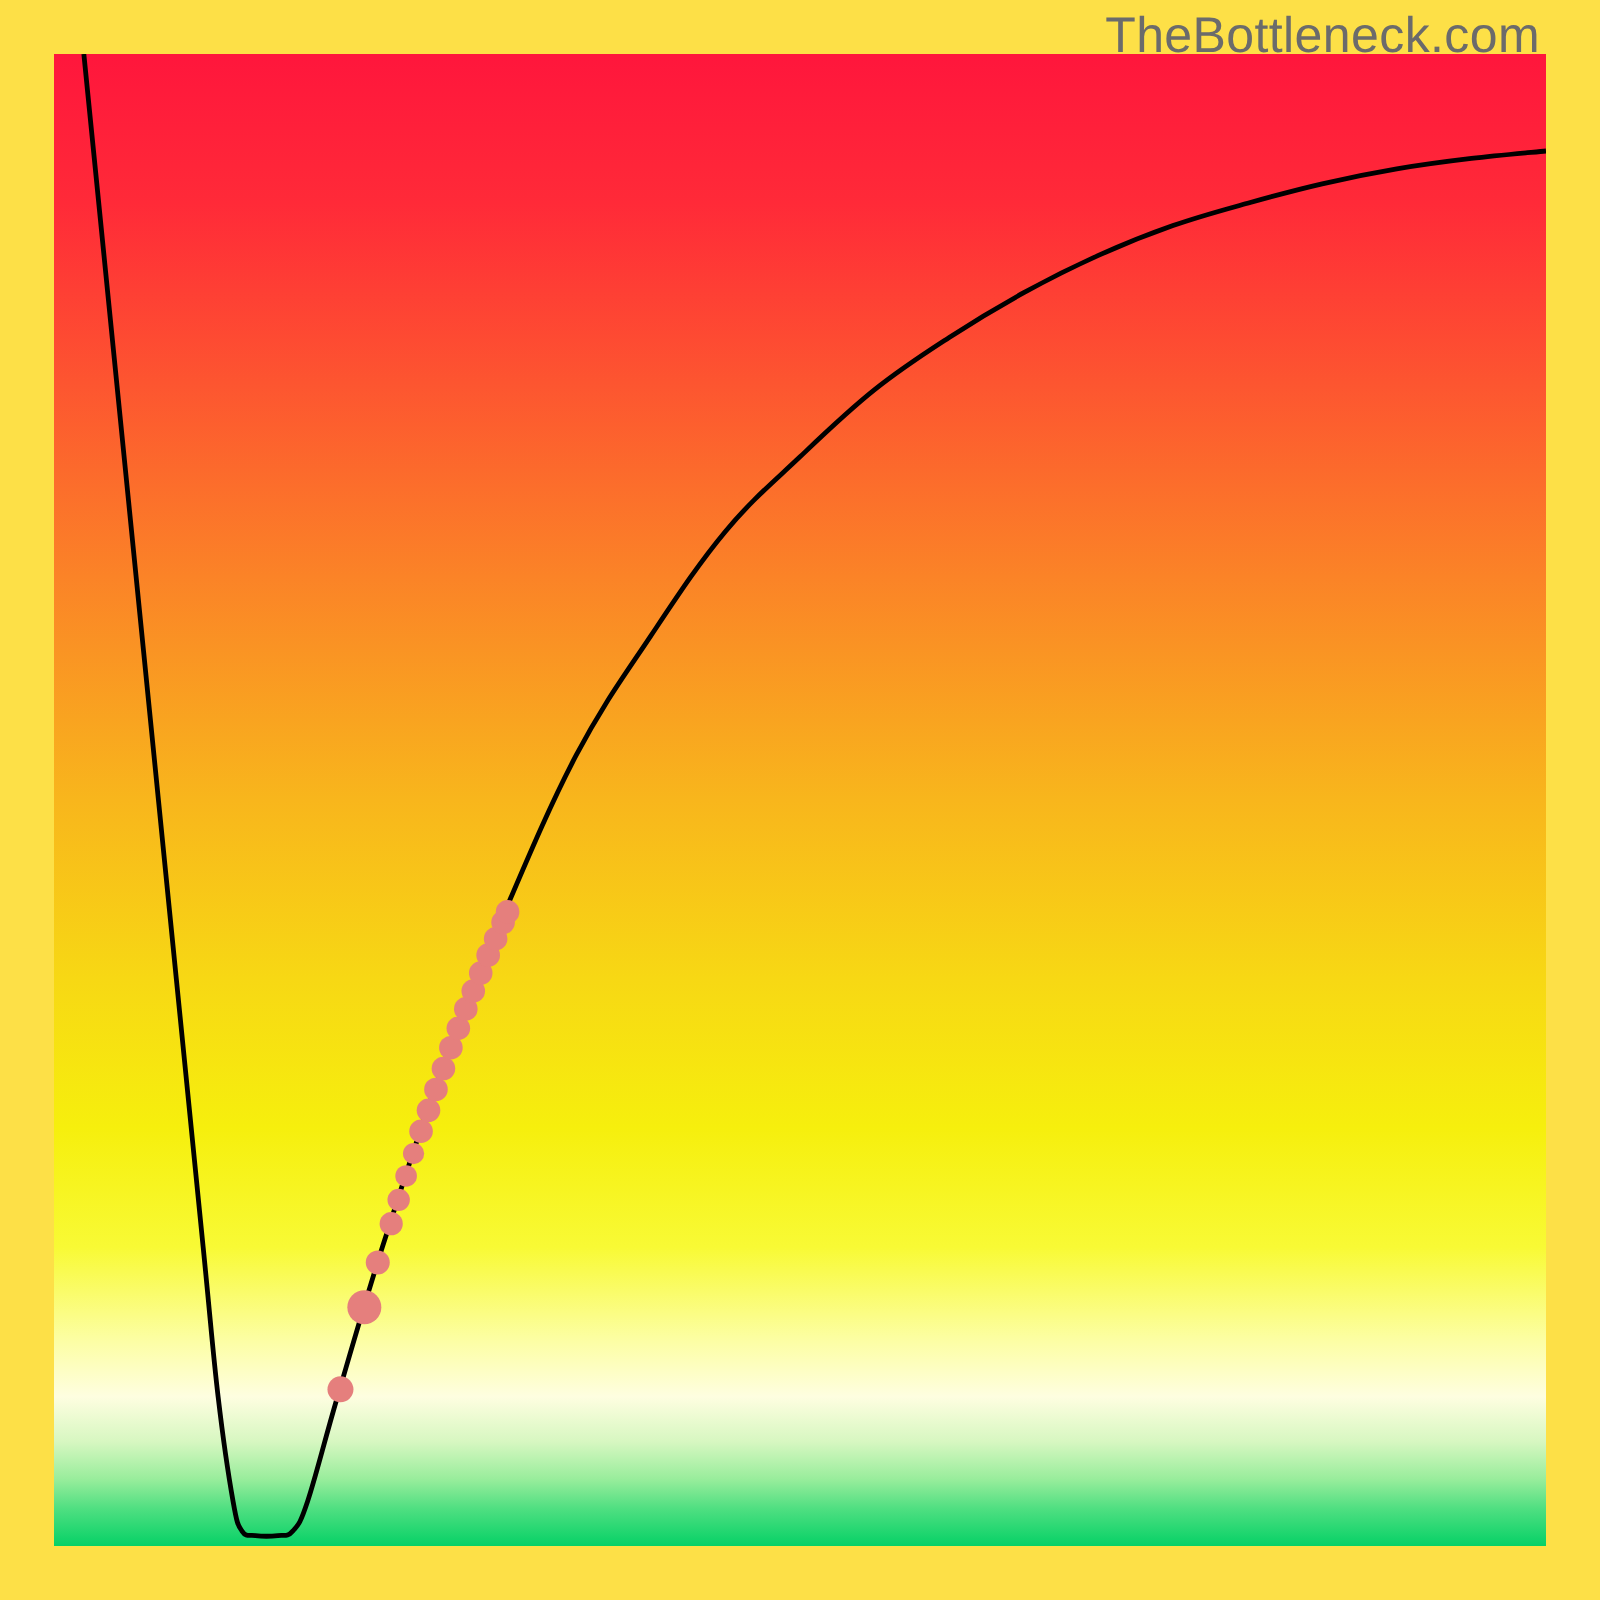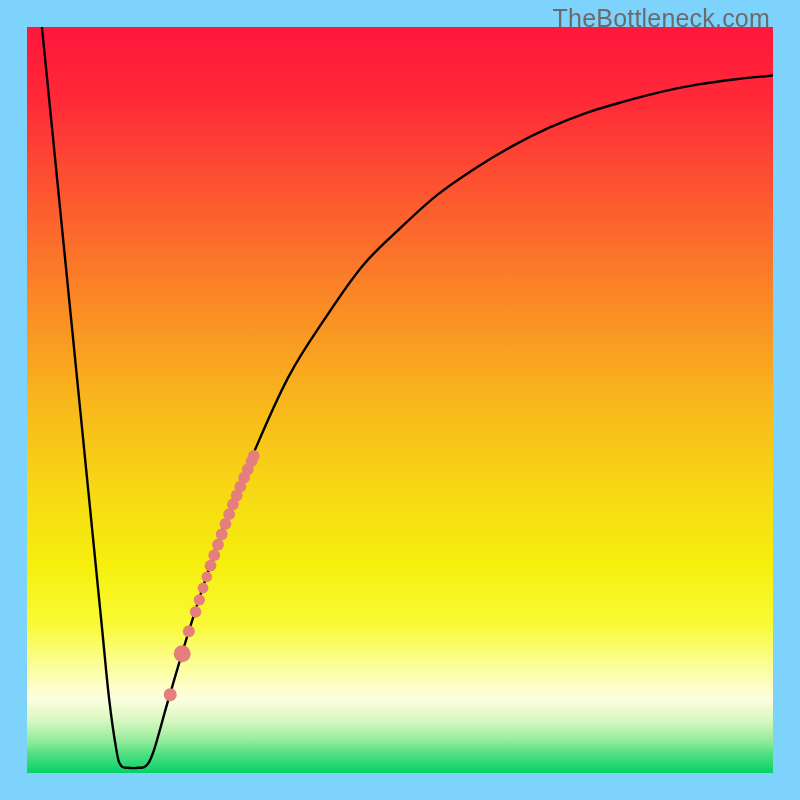--- a/index.html
+++ b/index.html
@@ -5,21 +5,21 @@
   html, body {
     margin: 0;
     padding: 0;
     width: 800px;
     height: 800px;
     overflow: hidden;
   }
   .frame {
     width: 800px;
     height: 800px;
-    background: #7dd3fc;
+    background: #fde047;
     position: relative;
   }
   .plot {
     position: absolute;
     left: 27px;
     top: 27px;
     width: 746px;
     height: 746px;
     overflow: hidden;
   }

